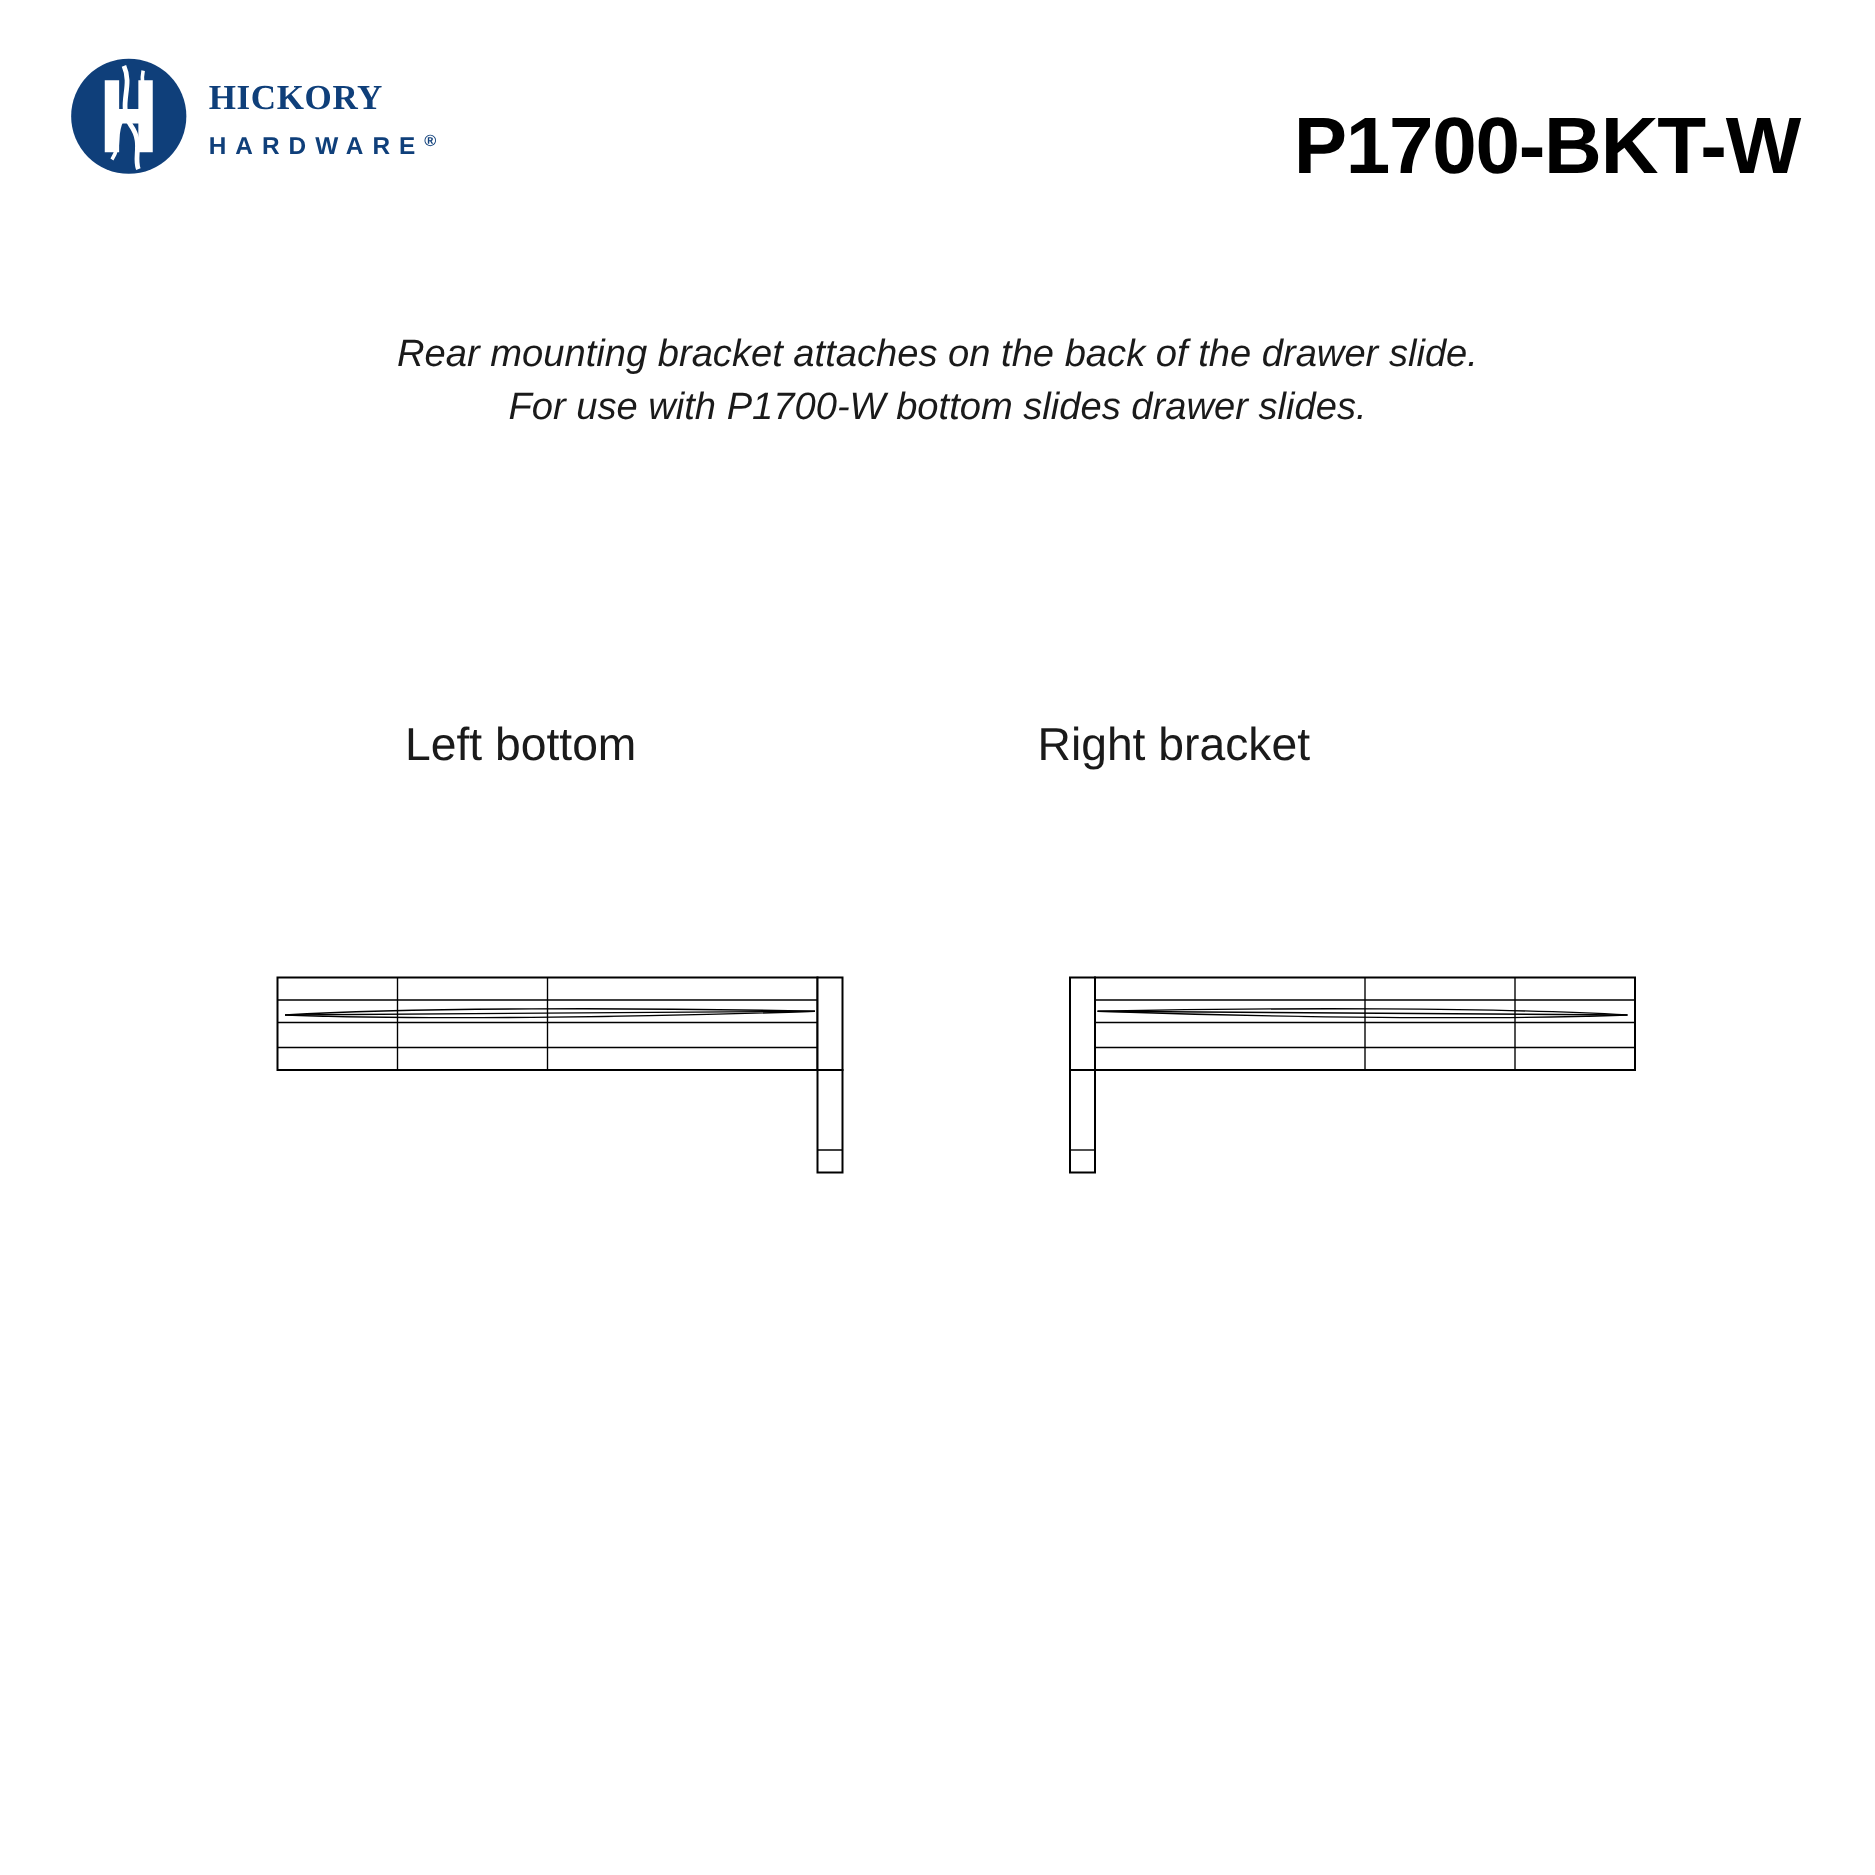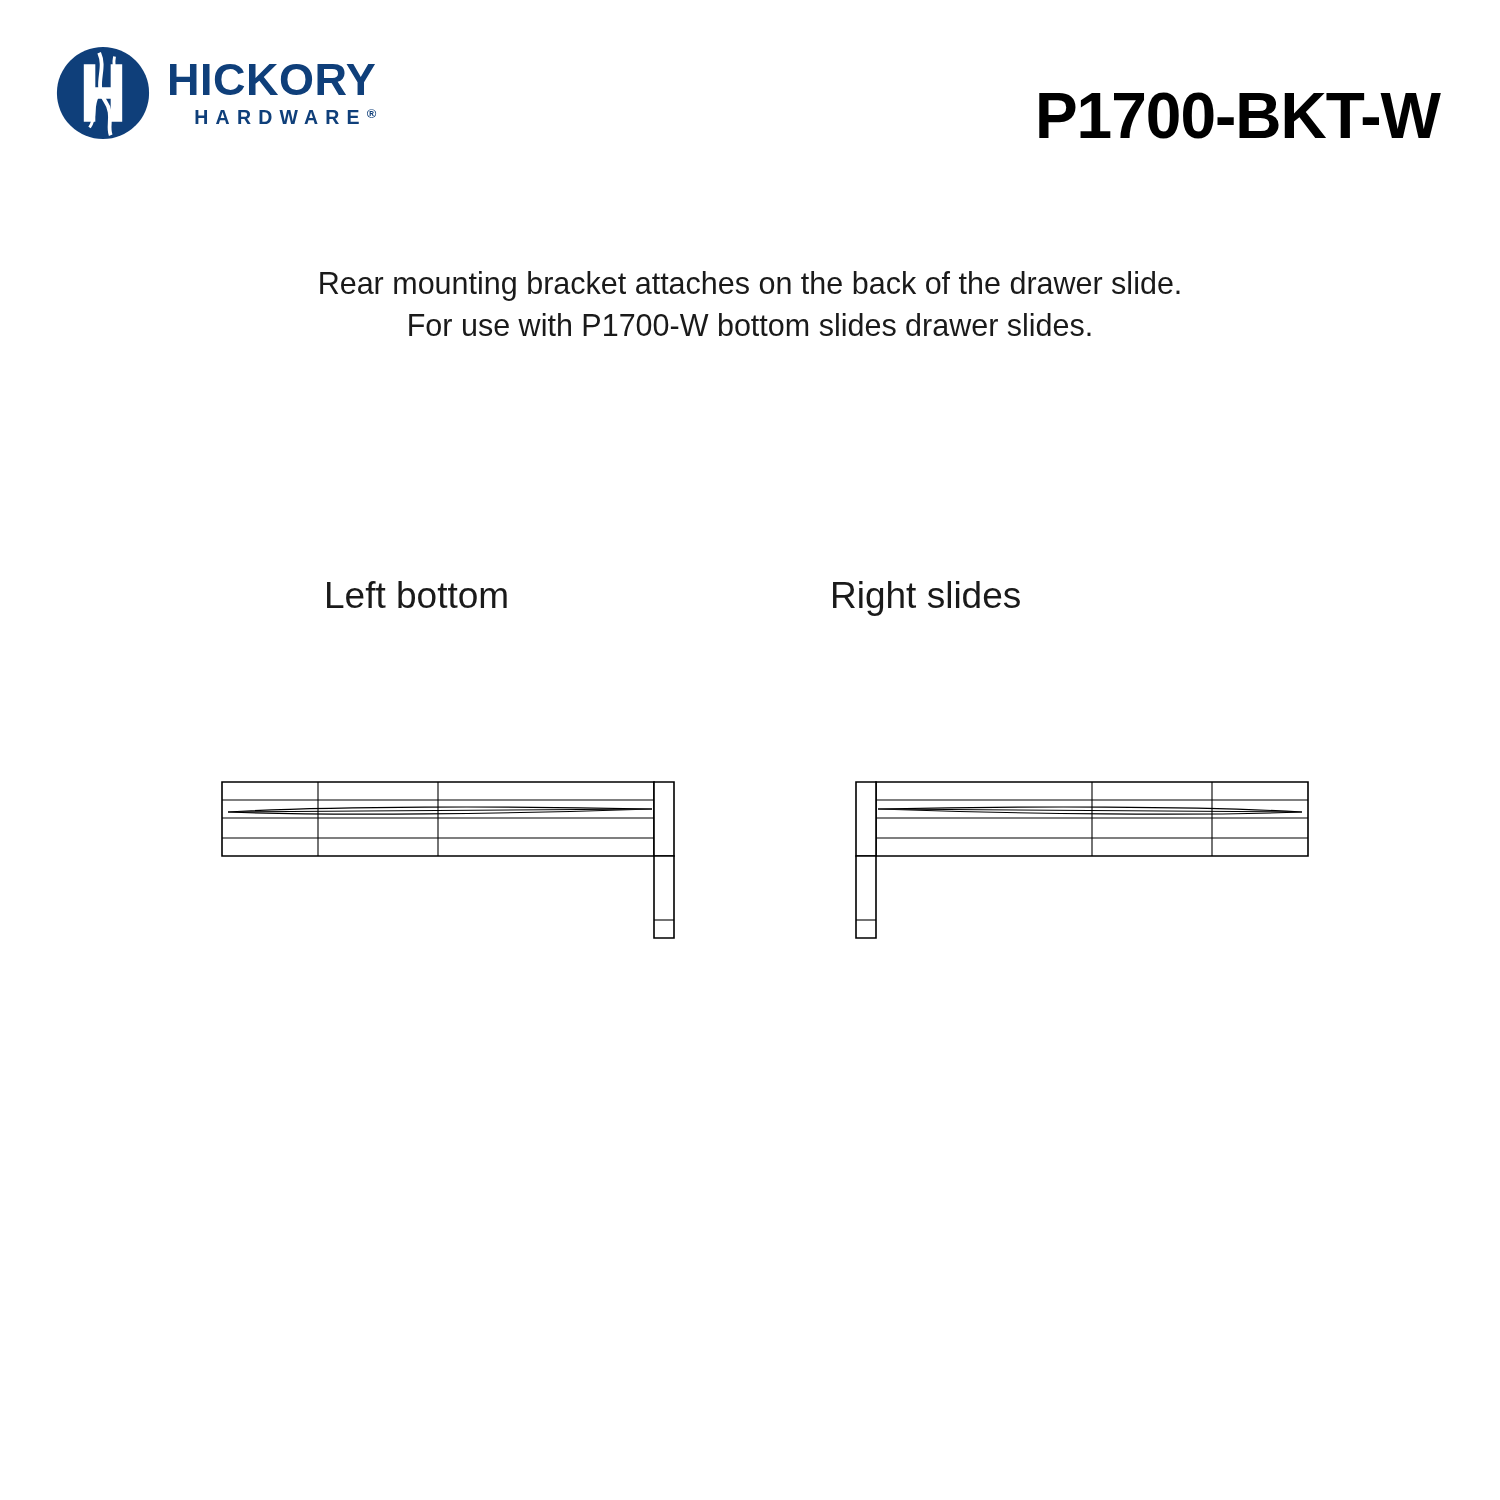--- a/index.html
+++ b/index.html
@@ -40,23 +40,23 @@
   }
 
   .brand-words {
     margin-left: 16px;
     display: flex;
     flex-direction: column;
     justify-content: center;
   }
 
   .brand-name {
-    font-family: Liberation Sans, sans-serif;
+    font-family: Liberation Serif, serif;
     font-weight: bold;
-    font-size: 45px;
+    font-size: 28px;
     line-height: 44px;
     letter-spacing: 0.5px;
     color: #0f3f7a;
   }
 
   .brand-sub {
     font-family: "Liberation Sans", sans-serif;
     font-weight: bold;
     font-size: 19.5px;
     line-height: 24px;
@@ -93,20 +93,21 @@
     width: 1500px;
     text-align: center;
     font-family: "Liberation Sans", sans-serif;
     font-size: 30.5px;
     line-height: 42px;
     color: #1a1a1a;
   }
   .description .line {
     display: block;
     white-space: nowrap;
+    font-style: italic;
   }
 
   
   .fig-label {
     position: absolute;
     font-family: "Liberation Sans", sans-serif;
     font-size: 37px;
     color: #1a1a1a;
     white-space: nowrap;
   }
@@ -149,21 +150,21 @@
 
   <div class="sku">P1700-BKT-W</div>
 </div>
 
 <div class="description">
   <span class="line">Rear mounting bracket attaches on the back of the drawer slide.</span>
   <span class="line">For use with P1700-W bottom slides drawer slides.</span>
 </div>
 
 <div class="fig-label left">Left bottom</div>
-<div class="fig-label right">Right slides</div>
+<div class="fig-label right">Right bracket</div>
 
 <div class="drawing left">
   <svg width="480" height="200" viewBox="0 0 480 200" aria-hidden="true">
 
     <rect class="ln fill-w" x="12" y="22" width="432" height="74"></rect>
 
     <line class="ln-thin" x1="12" y1="40" x2="444" y2="40"></line>
     <line class="ln-thin" x1="12" y1="58" x2="444" y2="58"></line>
     <line class="ln-thin" x1="12" y1="78" x2="444" y2="78"></line>
 

